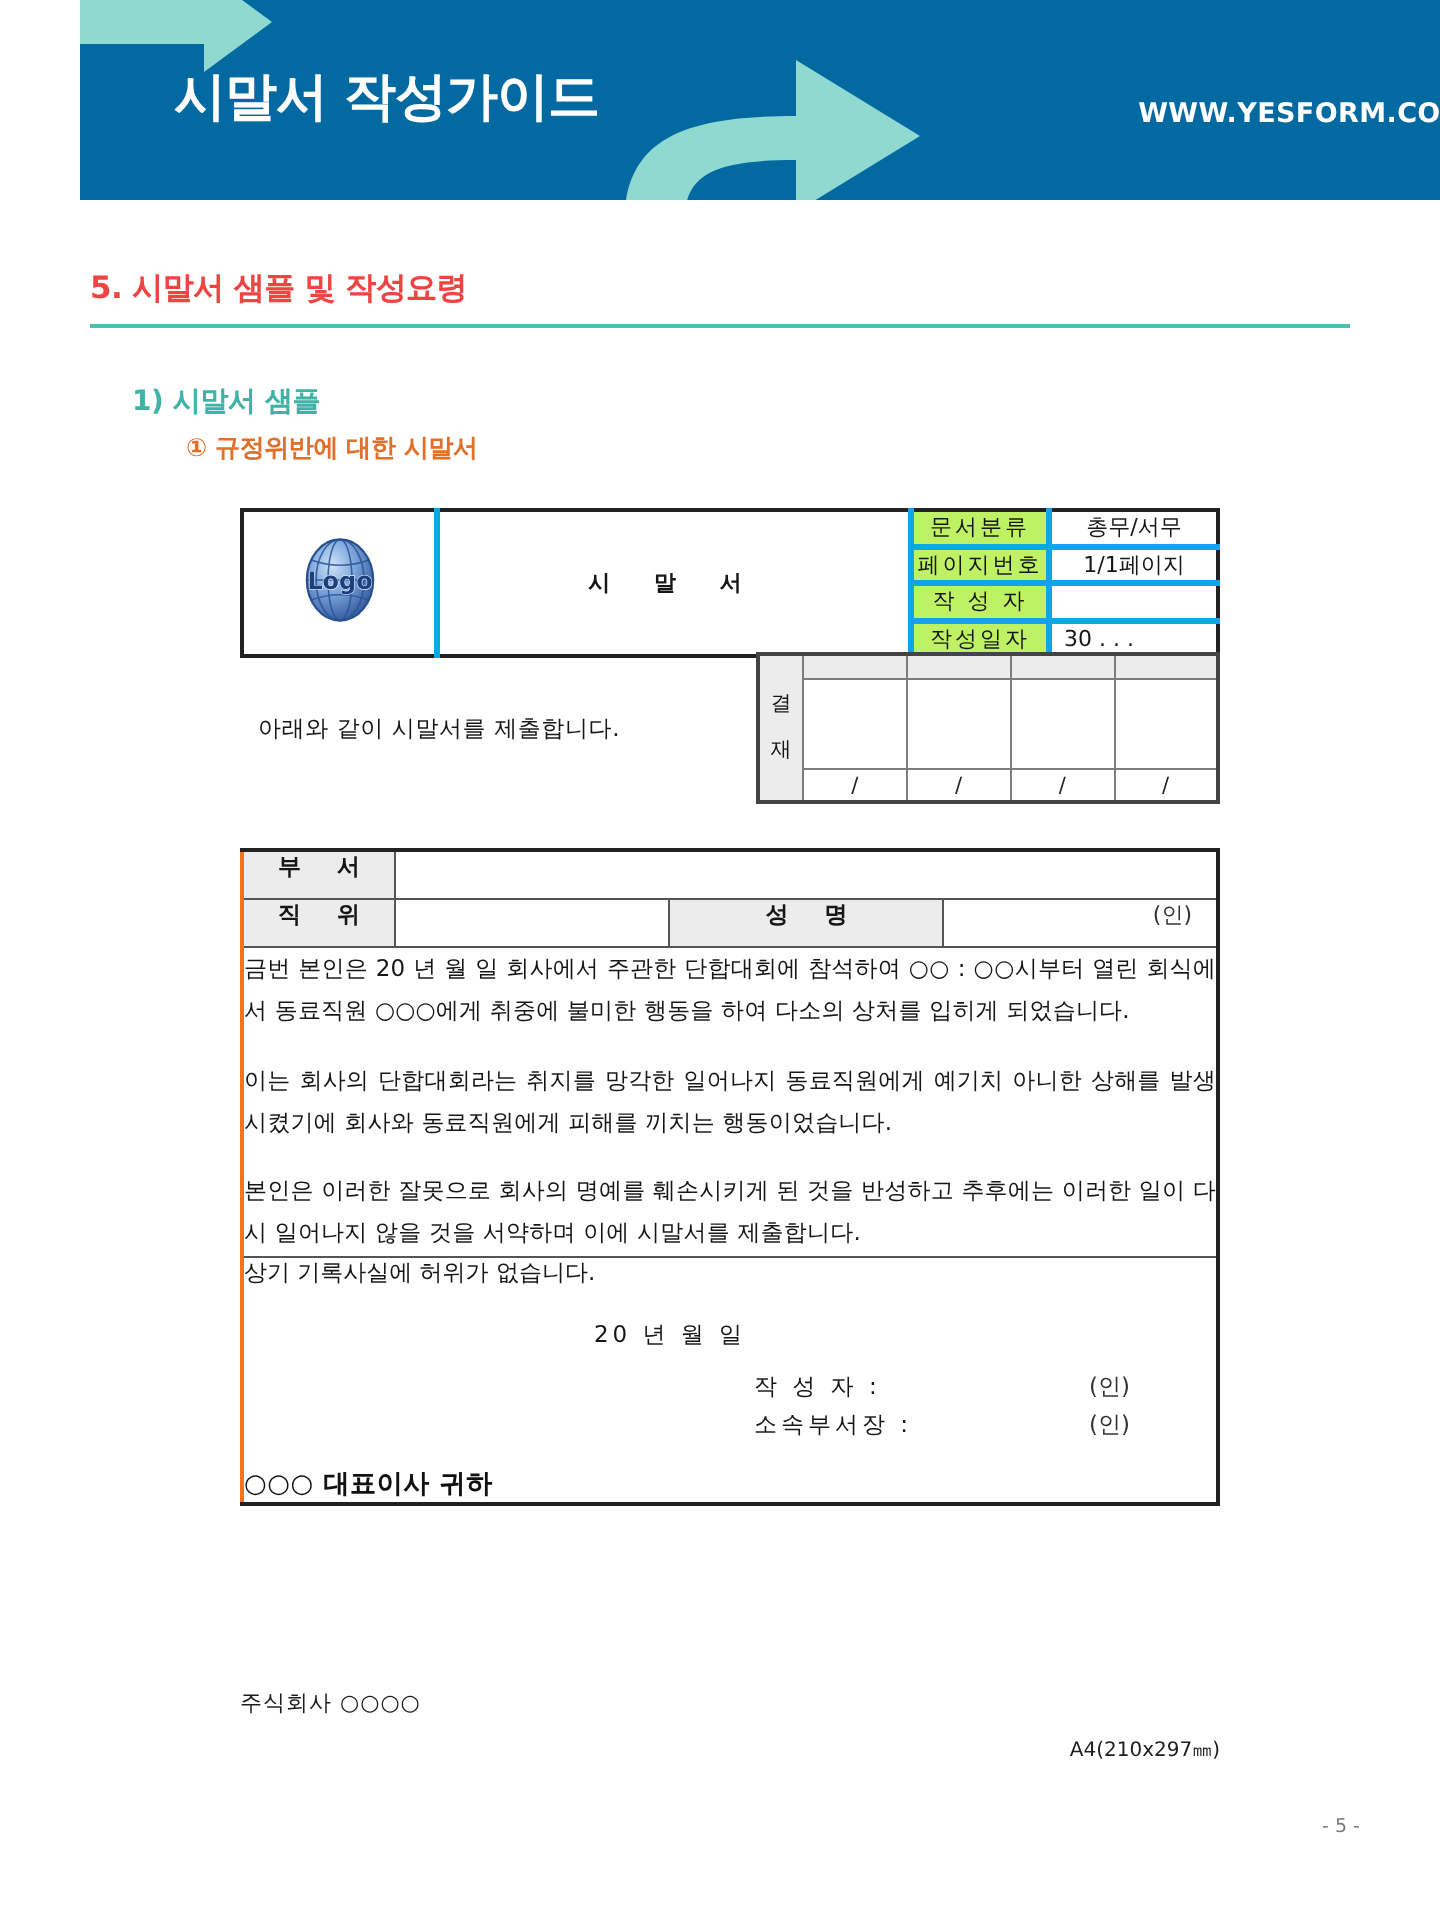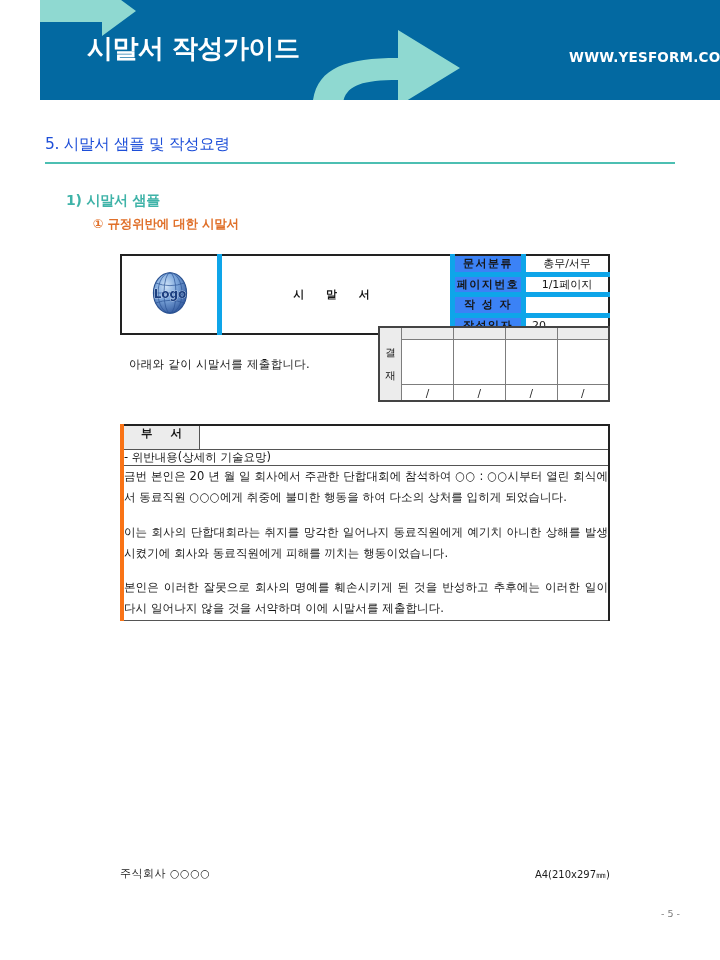--- a/index.html
+++ b/index.html
@@ -55,22 +55,22 @@
     letter-spacing: 0.2px;
     z-index: 5;
     white-space: nowrap;
   }
 
   
   .section-title {
     position: absolute;
     left: 45px; top: 134px;
     font-size: 15.5px;
-    font-weight: normal;
-    color: #1d4ed8;
+    font-weight: bold;
+    color: #ef4444;
     letter-spacing: -0.3px;
     white-space: nowrap;
   }
   .section-rule {
     position: absolute;
     left: 45px; top: 162px;
     width: 630px; height: 2px;
     background: #4cbfb2;
   }
   .sub-heading-1 {
@@ -101,21 +101,21 @@
 
   
   .tbl-top {
     position: absolute;
     left: 120px; top: 254px;
     width: 490px;
     border-collapse: collapse;
     table-layout: fixed;
   }
   .tbl-top td {
-    border: 5px solid #0ea5e9;
+    border: 3px solid #0ea5e9;
     padding: 0;
     font-size: 11px;
     color: #161616;
   }
   .tbl-top .outer-left  { border-left: 2px solid #222; }
   .cell-logo {
     width: 95px;
     height: 62px;
     text-align: center;
     vertical-align: middle;
@@ -129,25 +129,24 @@
     font-weight: bold;
     letter-spacing: 9px;
     color: #111;
     border-top: 2px solid #222 !important;
     border-bottom: 2px solid #222 !important;
   }
   .info-label {
     width: 66px;
     height: 15.5px;
     text-align: center;
-    background: #3b82f6;
+    background: #bef264;
     font-size: 10.5px;
     letter-spacing: 1.5px;
     white-space: nowrap;
-    font-weight: bold;
   }
   .info-value {
     width: 82px;
     text-align: center;
     font-size: 10.5px;
     white-space: nowrap;
   }
   .info-value.left { text-align: left; padding-left: 6px; }
   .info-row-first td { border-top: 2px solid #222 !important; }
   .info-row-last  td { border-bottom: 2px solid #222 !important; }
@@ -210,21 +209,21 @@
   }
   .tbl-main td {
     border: 1px solid #555;
     padding: 0;
     font-size: 11.5px;
     color: #161616;
     vertical-align: top;
   }
   .tbl-main tr.row-top td { border-top: 2px solid #222; }
   .tbl-main tr.row-bottom td { border-bottom: 2px solid #222; }
-  .tbl-main td.edge-l { border-left: 4px solid #f97316; }
+  .tbl-main td.edge-l { border-left: 2px solid #f97316; }
   .tbl-main td.edge-r { border-right: 2px solid #222; }
 
   .lbl-cell {
     width: 75px;
     height: 23px;
     background: #ececec;
     text-align: center;
     vertical-align: middle;
     font-size: 11.5px;
     font-weight: bold;
@@ -295,21 +294,21 @@
     margin: 13px 0 0 0;
     font-size: 13px;
     font-weight: bold;
     letter-spacing: 0.3px;
     color: #111;
   }
 
   
   .foot-left {
     position: absolute;
-    left: 120px; top: 866px;
+    left: 120px; top: 844px;
     font-size: 11px;
     color: #1c1c1c;
     letter-spacing: 0.5px;
     white-space: nowrap;
   }
   .foot-right {
     position: absolute;
     right: 110px; top: 868px;
     font-size: 10px;
     color: #1c1c1c;
@@ -374,21 +373,21 @@
     <tr>
       <td class="info-label">페이지번호</td>
       <td class="info-value info-col-last">1/1페이지</td>
     </tr>
     <tr>
       <td class="info-label">작 성 자</td>
       <td class="info-value info-col-last"></td>
     </tr>
     <tr class="info-row-last">
       <td class="info-label">작성일자</td>
-      <td class="info-value left info-col-last">20    .      .     .</td>
+      <td class="info-value left info-col-last">30    .      .     .</td>
     </tr>
   </tbody>
     </table>
 
   <table class="tbl-approve">
     <tbody>
         <tr class="r-first">
       <td class="appr-side" rowspan="3">
         <span>결</span><br><br>
         <span>재</span>
@@ -415,29 +414,49 @@
 
   <div class="submit-line">아래와 같이 시말서를 제출합니다.</div>
 
   <table class="tbl-main">
     <tbody>
         <tr class="row-top">
       <td class="lbl-cell edge-l">부 서</td>
       <td class="val-cell edge-r" colspan="3"></td>
     </tr>
     <tr>
-      <td class="violation-cell edge-l edge-r" colspan="4">- 위반내용(상세히 기술요망)</td>
+      <td class="lbl-cell edge-l">직 위</td>
+      <td class="val-cell"></td>
+      <td class="lbl-cell-mid">성 명</td>
+      <td class="val-cell seal edge-r">(인)</td>
     </tr>
     <tr>
       <td class="para-cell edge-l edge-r" colspan="4">
         <p>금번 본인은 20    년      월     일 회사에서 주관한 단합대회에 참석하여 ○○ : ○○시부터 열린 회식에서 동료직원 ○○○에게 취중에 불미한 행동을 하여 다소의 상처를 입히게 되었습니다.</p>
         <p>이는 회사의 단합대회라는 취지를 망각한 일어나지 동료직원에게 예기치 아니한 상해를 발생시켰기에 회사와 동료직원에게 피해를 끼치는 행동이었습니다.</p>
         <p>본인은 이러한 잘못으로 회사의 명예를 훼손시키게 된 것을 반성하고 추후에는 이러한 일이 다시 일어나지 않을 것을 서약하며 이에 시말서를 제출합니다.</p>
       </td>
     </tr>
+    <tr class="row-bottom">
+      <td class="sign-cell edge-l edge-r" colspan="4">
+        <p class="sign-top">상기 기록사실에 허위가 없습니다.</p>
+        <p class="sign-date">20    년      월     일</p>
+        <div class="sign-rows">
+          <div class="sign-row">
+            <span class="sign-role">작 성 자 :</span>
+            <span class="sign-seal">(인)</span>
+          </div>
+          <div class="sign-row">
+            <span class="sign-role">소속부서장 :</span>
+            <span class="sign-seal">(인)</span>
+          </div>
+        </div>
+        <p class="sign-ceo">○○○ 대표이사 귀하</p>
+      </td>
+    </tr>
   </tbody>
     </table>
 
   <div class="foot-left">주식회사 ○○○○</div>
   <div class="foot-right">A4(210x297㎜)</div>
 </div>
 
 <div class="page-num">- 5 -</div>
 
 </body></html>

